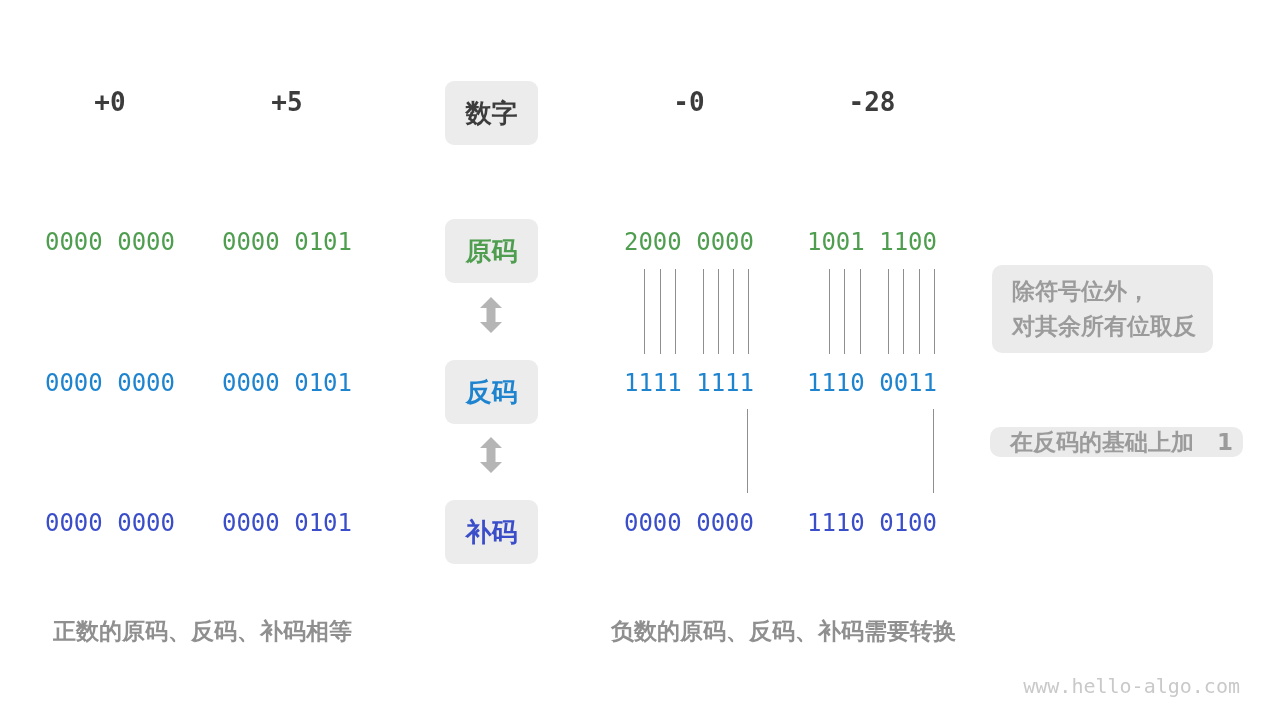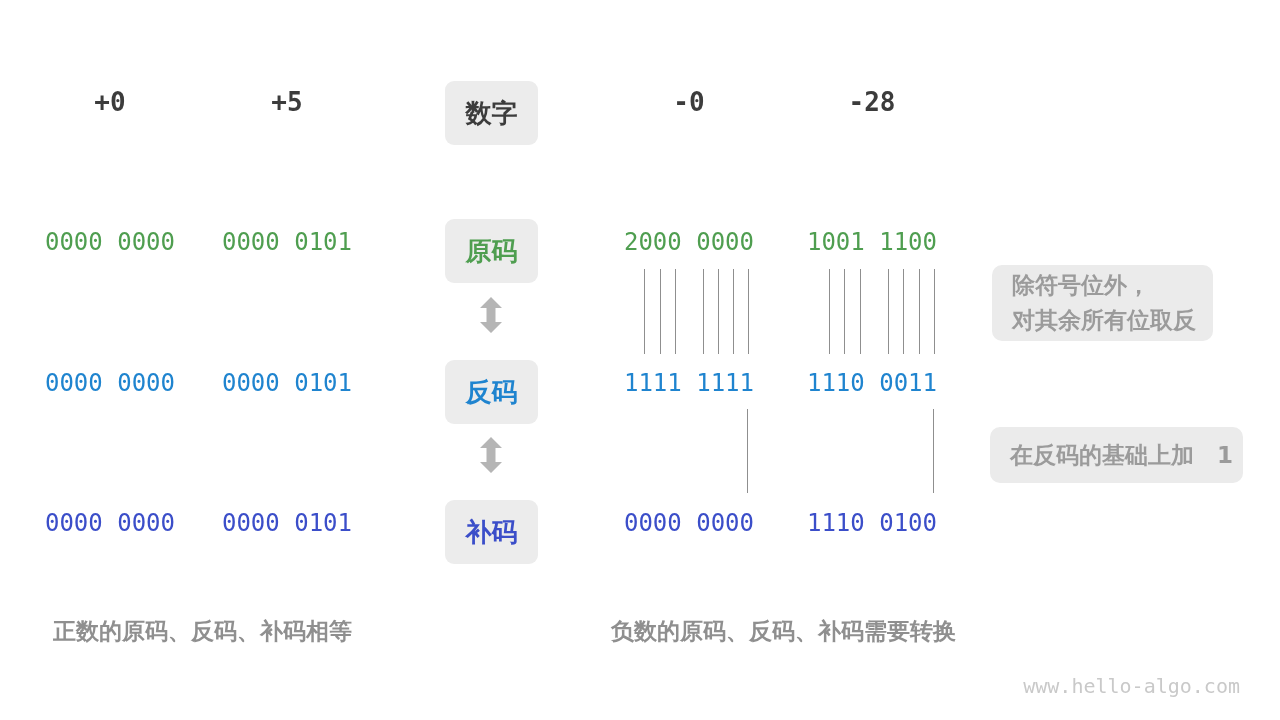--- a/index.html
+++ b/index.html
@@ -85,22 +85,22 @@
     font-size: 23px;
     font-weight: bold;
     display: flex;
     flex-direction: column;
     justify-content: center;
     padding-left: 20px;
     box-sizing: border-box;
     line-height: 35px;
     white-space: pre;
   }
-  .co1 { left: 992px; top: 265px; width: 221px; height: 76px; }
-  .co2 { left: 990px; top: 427px; width: 253px; height: 56px; }
+  .co1 { left: 992px; top: 265px; width: 221px; height: 88px; }
+  .co2 { left: 990px; top: 427px; width: 253px; height: 30px; }
   .caption {
     position: absolute;
     top: 616px;
     height: 30px;
     line-height: 30px;
     font-size: 23px;
     font-weight: bold;
     color: #8f8f8f;
     white-space: pre;
   }

